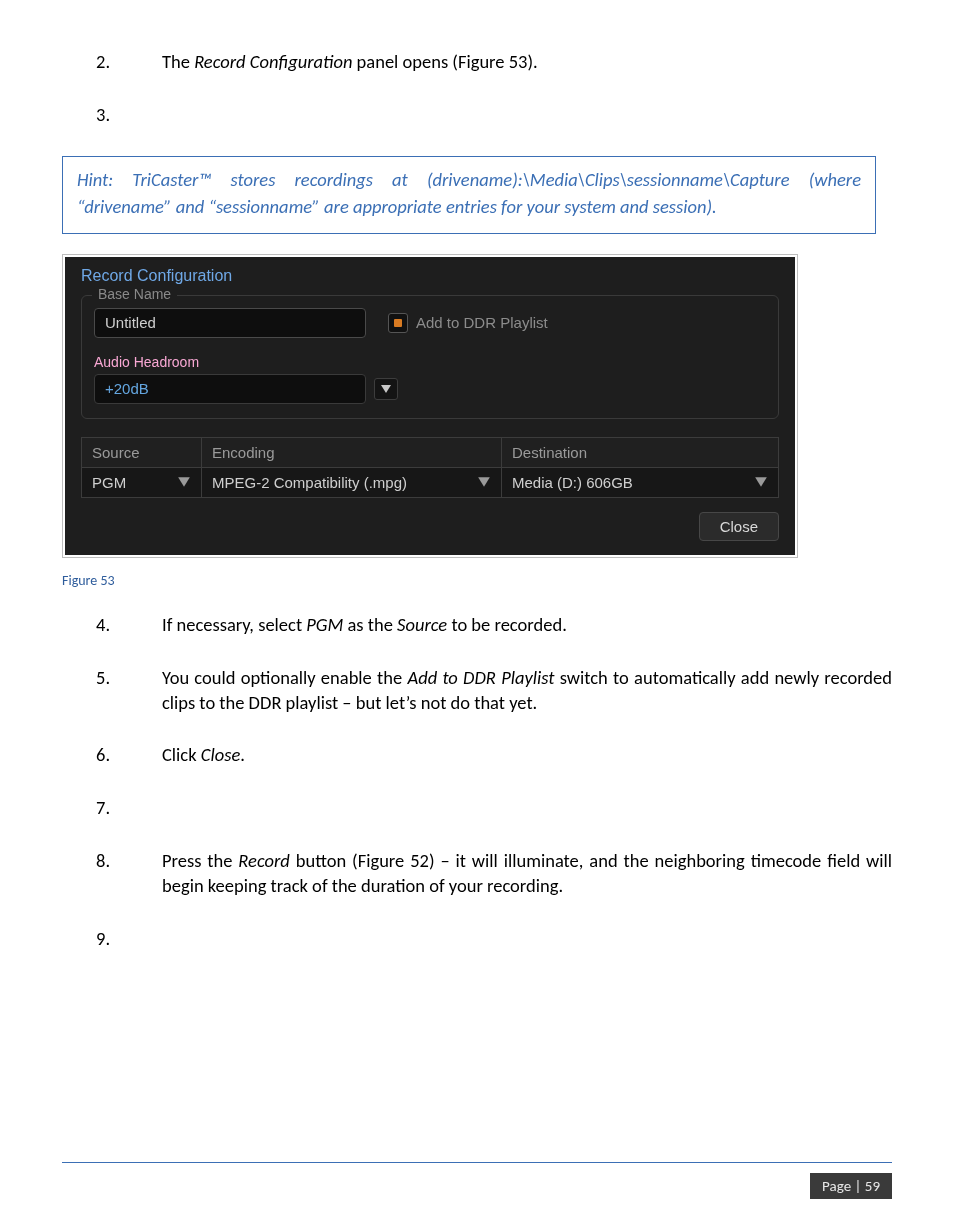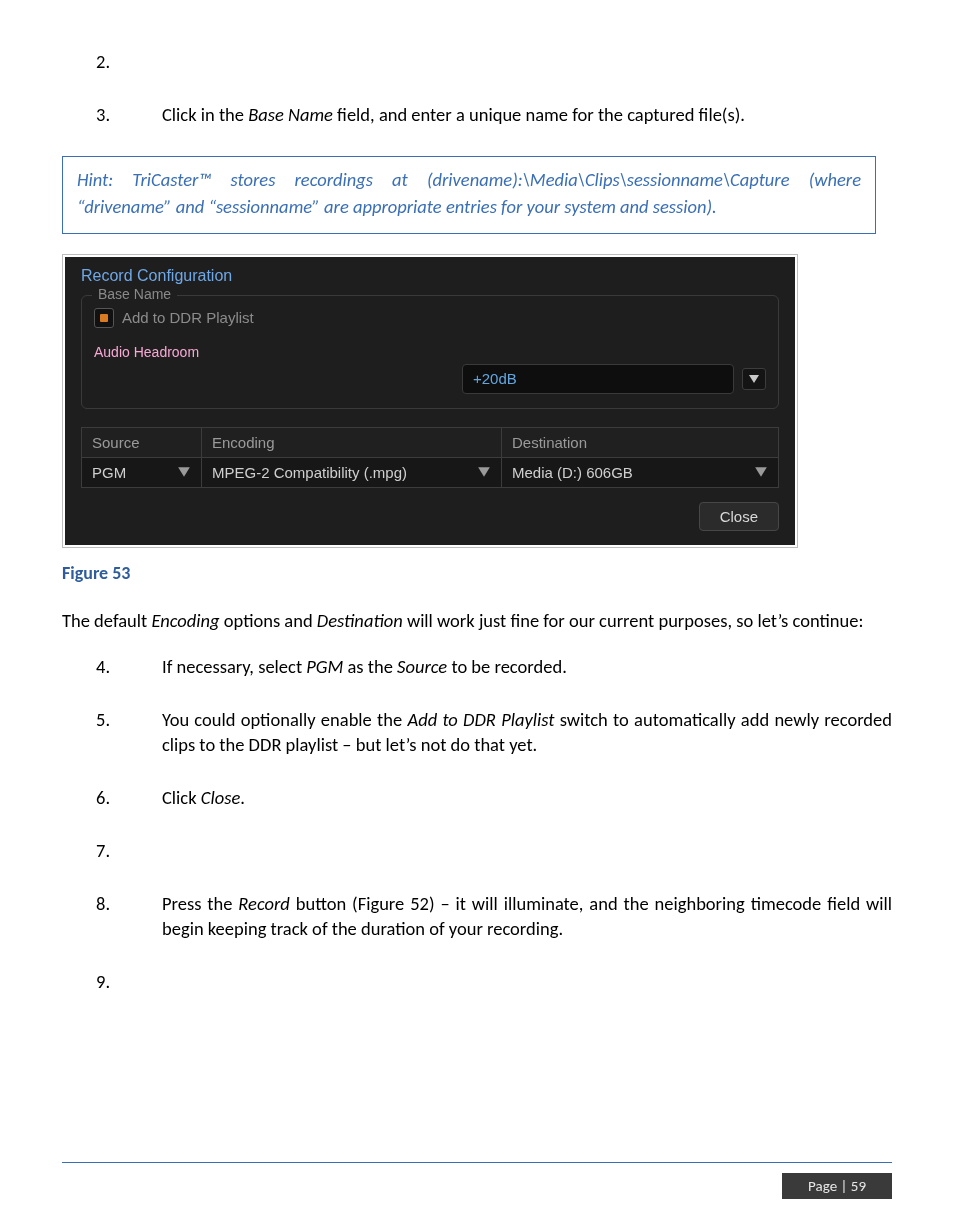--- a/index.html
+++ b/index.html
@@ -34,21 +34,21 @@
   .row1{display:flex;align-items:center;gap:22px;margin-bottom:16px;}
   .textfield{flex:0 0 250px;background:#0e0e0e;border:1px solid #4a4a4a;
              border-radius:4px;color:#cfcfcf;padding:4px 10px;height:20px;
              line-height:20px;}
   .chk{display:flex;align-items:center;gap:8px;color:#8c8c8c;}
   .chkbox{width:18px;height:18px;border:1px solid #555;border-radius:3px;
           background:#111;display:flex;align-items:center;justify-content:center;}
   .chkbox .dot{width:8px;height:8px;background:#d97b22;border-radius:1px;}
 
   .sublabel{color:#f9a8d4;font-size:14px;margin-bottom:4px;}
-  .headroom{display:flex;align-items:center;gap:8px;justify-content:flex-end;}
+  .headroom{display:flex;align-items:center;gap:8px;}
   .hval{color:#64a6e0;font-size:15px;width:250px;background:#0e0e0e;
         border:1px solid #3a3a3a;border-radius:4px;padding:4px 10px;height:20px;
         line-height:20px;}
   .tri{width:22px;height:20px;border:1px solid #3d3d3d;border-radius:3px;
        background:#141414;display:flex;align-items:center;justify-content:center;}
   .tri svg{display:block;}
 
   table.enc{width:100%;border-collapse:collapse;table-layout:fixed;}
   table.enc col.c1{width:120px;} table.enc col.c2{width:300px;}
   table.enc th,table.enc td{border:1px solid #3c3c3c;padding:6px 10px;text-align:left;
@@ -56,58 +56,59 @@
   table.enc th{color:#9a9a9a;background:#202020;}
   table.enc td{color:#cfcfcf;background:#171717;}
   .cell{display:flex;align-items:center;justify-content:space-between;}
   .tri2{width:14px;height:14px;}
 
   .closebtn{float:right;margin-top:14px;background:#2b2b2b;color:#d8d8d8;
             border:1px solid #474747;border-radius:4px;padding:5px 20px;
             font-size:15px;cursor:pointer;}
 
   
-  .figcap{color:#2f5d9c;font-size:18px;font-weight:bold;margin:4px 0 24px 0;}
+  .figcap{color:#2f5d9c;font-size:14px;font-weight:normal;margin:4px 0 24px 0;}
 
   
   p.body{font-size:18.5px;margin:0 0 22px 0;line-height:1.4;text-align:justify;}
 
   
   .rule{border:none;border-top:1px solid #3b6fb5;margin:32px 0 10px 0;}
   .footer{position:absolute;bottom:28px;left:62px;right:62px;}
   .pg{float:right;background:#3a3a3a;color:#e6e6e6;font-size:15px;
-      padding:4px 26px;}
+      padding:4px 12px;}
 </style>
 </head>
 <body>
 
 <div class="page">
 
   <ol class="num" id="list-top">
       <li>
         <span class="n">2.</span>
+        <span class="t just">The <i>Record Configuration</i> panel opens (Figure 53).</span>
       </li>
       <li>
         <span class="n">3.</span>
-        <span class="t just">Click in the <i>Base Name</i> field, and enter a unique name for the captured file(s).</span>
       </li>
     </ol>
 
   <div class="hintbox">
     <p>Hint: TriCaster™ stores recordings at (drivename):\Media\Clips\sessionname\Capture (where “drivename” and “sessionname” are appropriate entries for your system and session).</p>
   </div>
 
   <div class="shotwrap">
     <div class="panel">
       <div class="title">Record Configuration</div>
 
       <div class="group">
         <div class="grouplabel">Base Name</div>
 
         <div class="row1">
+          <div class="textfield">Untitled</div>
           <div class="chk">
             <span class="chkbox">
               <span class="dot"></span>
             </span>
             <span>Add to DDR Playlist</span>
           </div>
         </div>
 
         <div class="sublabel">Audio Headroom</div>
         <div class="headroom">
@@ -161,21 +162,20 @@
       </tbody>
         </table>
 
       <button class="closebtn">Close</button>
       <div style="clear:both"></div>
     </div>
   </div>
 
   <div class="figcap">Figure 53</div>
 
-  <p class="body" id="para-after">The default <i>Encoding</i> options and <i>Destination</i> will work just fine for our current purposes, so let’s continue:</p>
 
   <ol class="num" id="list-bottom">
       <li>
         <span class="n">4.</span>
         <span class="t just">If necessary, select <i>PGM</i> as the <i>Source</i> to be recorded.</span>
       </li>
       <li>
         <span class="n">5.</span>
         <span class="t just">You could optionally enable the <i>Add to DDR Playlist</i> switch to automatically add newly recorded clips to the DDR playlist – but let’s not do that yet.</span>
       </li>

